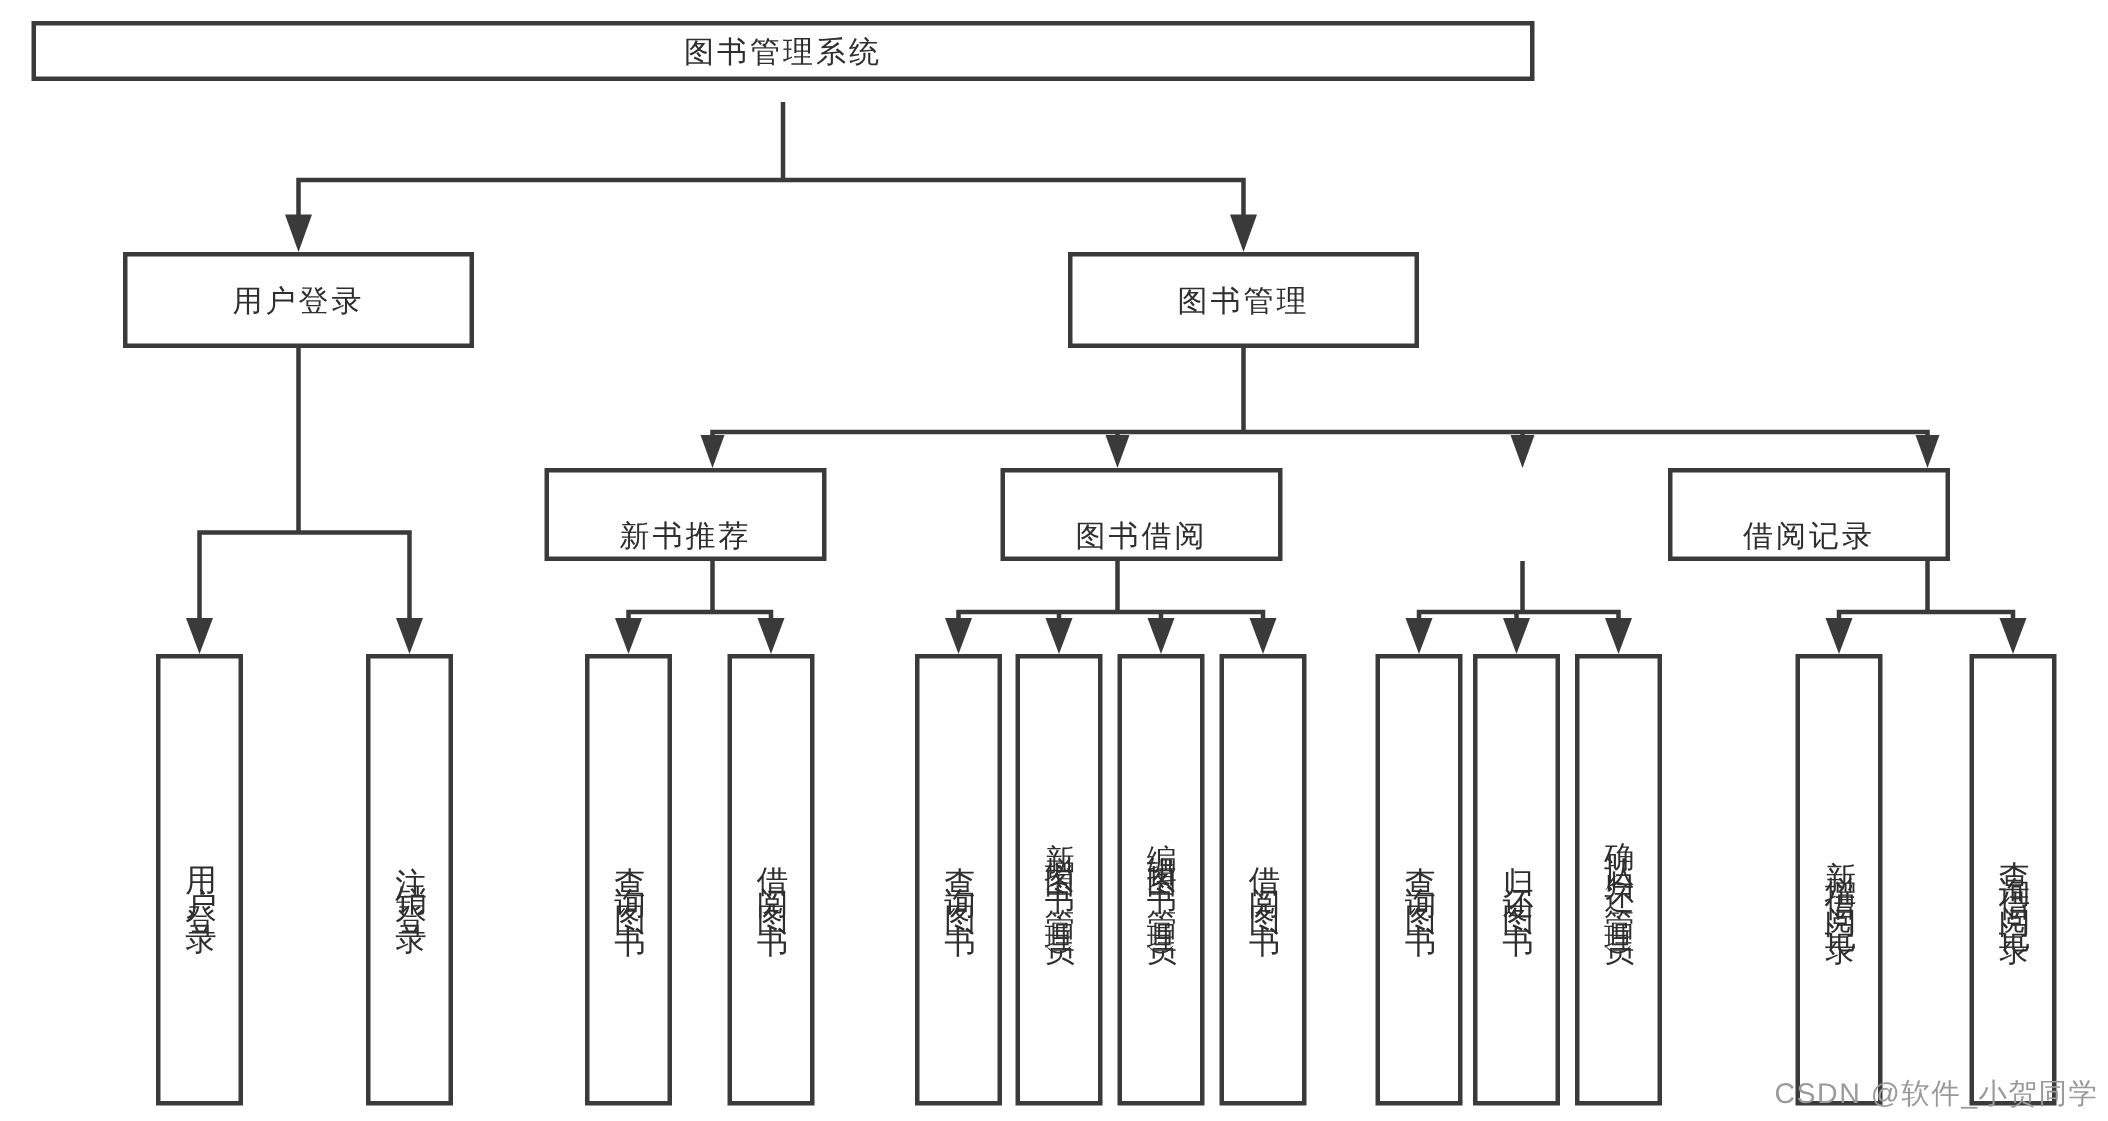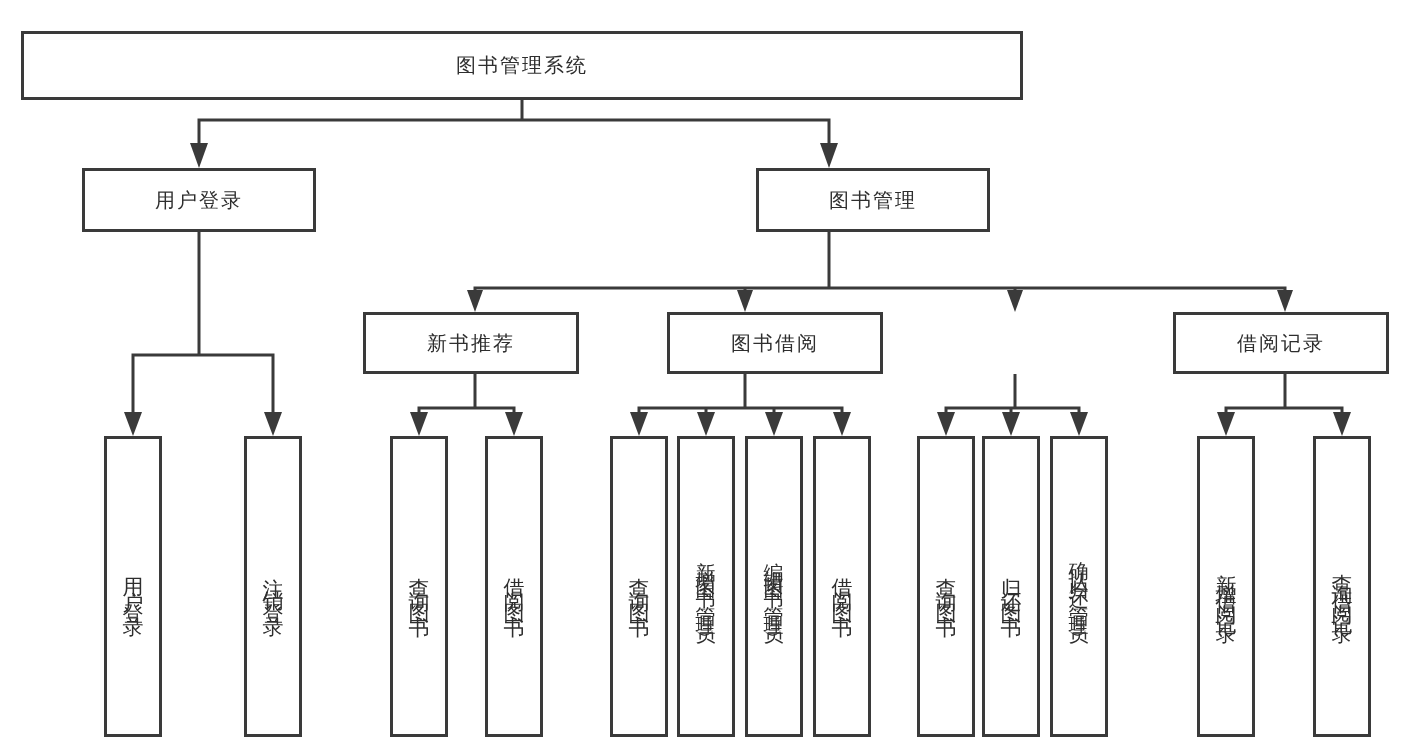--- a/index.html
+++ b/index.html
@@ -14,21 +14,21 @@
   .box{
     position:absolute;
     background:#ffffff;
     border:3px solid #3a3a3a;
     box-sizing:border-box;
     display:flex;align-items:center;justify-content:center;
     color:#2e2e2e;
   }
   .h{font-size:20px;letter-spacing:2px;white-space:nowrap;}
   .lvl2{top:168px;width:234px;height:64px;}
-  .lvl3{top:312px;width:216px;height:62px;}
+  .lvl3{top:312px;width:188px;height:62px;align-items:flex-end;}
   .v{top:436px;width:58px;height:301px;}
   .vt{
     writing-mode:vertical-rl;
     text-orientation:mixed;
     font-size:21px;
     line-height:58px;
     white-space:nowrap;
   }
   .ls13{letter-spacing:13px;}
   .ls10{letter-spacing:10px;}
@@ -80,38 +80,38 @@
       <path d="M774,436 L765,412 L783,412 Z"></path>
       <path d="M842,436 L833,412 L851,412 Z"></path>
       <path d="M946,436 L937,412 L955,412 Z"></path>
       <path d="M1011,436 L1002,412 L1020,412 Z"></path>
       <path d="M1079,436 L1070,412 L1088,412 Z"></path>
       <path d="M1226,436 L1217,412 L1235,412 Z"></path>
       <path d="M1342,436 L1333,412 L1351,412 Z"></path>
     </g>
   </svg>
 
-  <div class="box h" style="left:21px;top:31px;width:1002px;height:69px">
+  <div class="box h" style="left:21px;top:14px;width:1002px;height:40px">
     <span>图书管理系统</span>
   </div>
 
   <div class="box h lvl2" style="left:82px">
     <span>用户登录</span>
   </div>
-  <div class="box h lvl2" style="left:756px">
+  <div class="box h lvl2" style="left:712px">
     <span>图书管理</span>
   </div>
 
   <div class="box h lvl3" style="left:363px">
     <span>新书推荐</span>
   </div>
   <div class="box h lvl3" style="left:667px">
     <span>图书借阅</span>
   </div>
-  <div class="box h lvl3" style="left:1173px">
+  <div class="box h lvl3" style="left:1112px">
     <span>借阅记录</span>
   </div>
 
   <div class="box v" style="left:104px">
     <span class="vt ls13">用户登录</span>
   </div>
   <div class="box v" style="left:244px">
     <span class="vt ls13">注销登录</span>
   </div>
 
@@ -145,13 +145,14 @@
     <span class="vt ls9">确认归还（管理员）</span>
   </div>
 
   <div class="box v" style="left:1197px">
     <span class="vt ls10">新增借阅记录</span>
   </div>
   <div class="box v" style="left:1313px">
     <span class="vt ls10">查询借阅记录</span>
   </div>
 
+  <div id="watermark">CSDN @软件_小贺同学</div>
 </div>
 
 </body></html>

